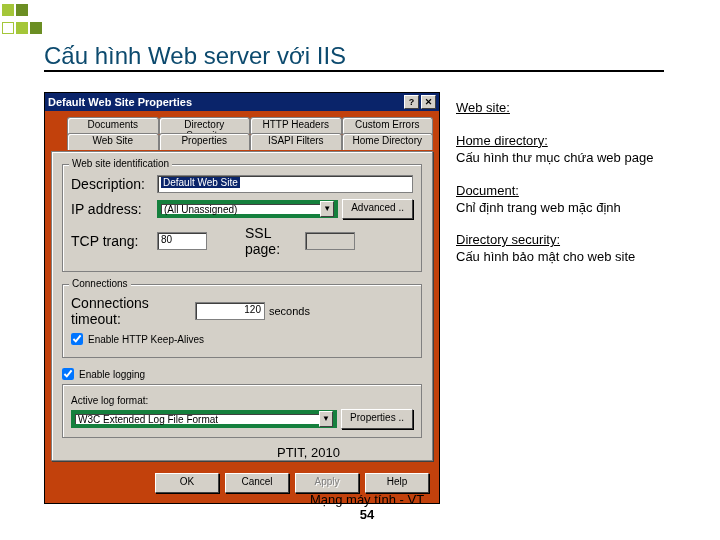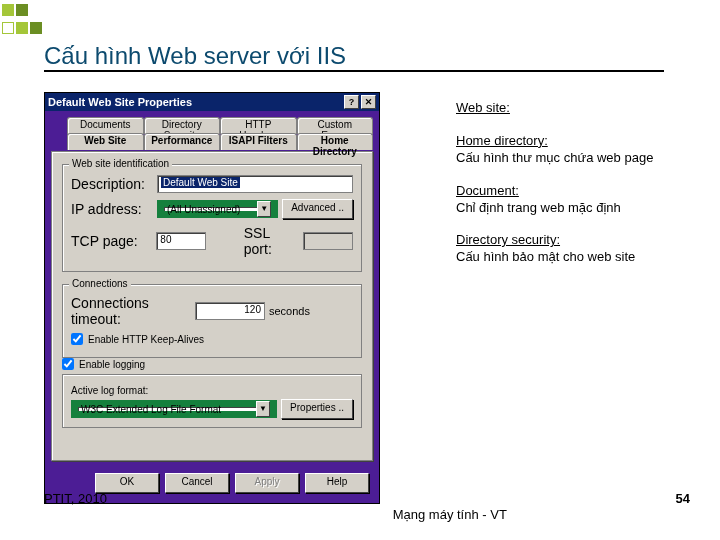--- a/index.html
+++ b/index.html
@@ -27,22 +27,22 @@
     font-size: 24px;
     color: #0c4a6e;
     border-bottom: 2px solid #000;
     padding-bottom: 0;
     width: 620px;
   }
   .dialog {
     position: absolute;
     top: 92px;
     left: 44px;
-    width: 336px;
-    background: #4c1d95;
+    width: 396px;
+    background: #c2410c;
     border: 1px solid #000;
     font-family: Tahoma, sans-serif;
     font-size: 11px;
   }
   .titlebar {
     background: #0a246a;
     color: #fff;
     height: 18px;
     display: flex;
     align-items: center;
@@ -66,21 +66,21 @@
     margin: 6px 6px 0 22px;
     position: relative;
     height: 34px;
   }
   .tabs .row {
     position: absolute;
     display: flex;
     width: 100%;
   }
   .tabs .row2 { top: 0; }
-  .tabs .row1 { top: 16px; font-weight: bold; }
+  .tabs .row1 { top: 16px; }
   .tab {
     border: 1px solid #808080;
     border-bottom: none;
     border-top-left-radius: 3px;
     border-top-right-radius: 3px;
     background: #d4d0c8;
     padding: 1px 6px;
     font-size: 10px;
     height: 17px;
     box-shadow: inset 1px 1px 0 #fff;
@@ -129,21 +129,21 @@
     background: #fff;
     border: 1px solid #808080;
     box-shadow: inset 1px 1px 0 #404040;
     height: 18px;
     padding: 1px 3px;
     font-size: 10px;
   }
   .input.disabled { background: #d4d0c8; color: #808080; }
   .select {
     background: #fff;
-    border: 7px solid #15803d;
+    border: 4px solid #15803d;
     box-shadow: inset 1px 1px 0 #404040;
     height: 18px;
     display: flex;
     align-items: center;
     position: relative;
     font-size: 10px;
   }
   .select .val { flex: 1; padding: 0 3px; }
   .select .arrow {
     width: 14px; height: 16px;
@@ -193,20 +193,21 @@
   .notes .block { margin-bottom: 16px; }
   .notes .head { text-decoration: underline; }
   .footer {
     position: absolute;
     bottom: 18px;
     left: 44px;
     right: 30px;
     display: flex;
     align-items: center;
     font-size: 13px;
+    flex-direction: column;
   }
   .footer .left { width: 180px; }
   .footer .center { flex: 1; text-align: center; margin-top: 32px; }
   .footer .right { font-weight: bold; }
 </style>
 </head>
 <body>
 
 <div class="deco">
   <span style="background:#a4c639"></span><span style="background:#6b8e23"></span><br>
@@ -225,21 +226,21 @@
 
   <div class="tabs">
     <div class="row row2">
       <div class="tab">Documents</div>
       <div class="tab">Directory Security</div>
       <div class="tab">HTTP Headers</div>
       <div class="tab">Custom Errors</div>
     </div>
     <div class="row row1">
       <div class="tab active">Web Site</div>
-      <div class="tab">Performance</div>
+      <div class="tab">Properties</div>
       <div class="tab">ISAPI Filters</div>
       <div class="tab">Home Directory</div>
     </div>
   </div>
 
   <div class="tabbody">
     <div class="group">
       <div class="group-label">Web site identification</div>
       <div class="frow">
         <div class="flabel">Description:</div>
@@ -249,42 +250,42 @@
       </div>
       <div class="frow">
         <div class="flabel">IP address:</div>
         <div class="select" style="flex:1">
           <div class="val">(All Unassigned)</div>
           <div class="arrow">▼</div>
         </div>
         <div class="btn">Advanced ..</div>
       </div>
       <div class="frow">
-        <div class="flabel">TCP page:</div>
+        <div class="flabel">TCP trang:</div>
         <div class="input" style="width:50px">80</div>
         <div style="width:30px"></div>
-        <div class="flabel" style="width:56px">SSL port:</div>
+        <div class="flabel" style="width:56px">SSL page:</div>
         <div class="input disabled" style="width:50px"></div>
       </div>
     </div>
 
     <div class="group" style="margin-top:12px">
       <div class="group-label">Connections</div>
       <div class="frow">
         <div class="flabel" style="width:120px">Connections timeout:</div>
         <div class="input" style="width:70px;text-align:right">120</div>
         <div>seconds</div>
       </div>
       <label class="chk">
         <input type="checkbox" checked="" style="">
         <span>Enable HTTP Keep-Alives</span>
       </label>
     </div>
 
-    <label class="chk" style="margin-top:0">
+    <label class="chk" style="margin-top:10px">
       <input type="checkbox" checked="" style="">
       <span>Enable logging</span>
     </label>
 
     <div class="group" style="margin-top:4px;border:1px solid #808080">
       <div style="font-size:10px;margin-bottom:3px">Active log format:</div>
       <div class="frow" style="margin-bottom:0">
         <div class="select" style="flex:1">
           <div class="val">W3C Extended Log File Format</div>
           <div class="arrow">▼</div>

